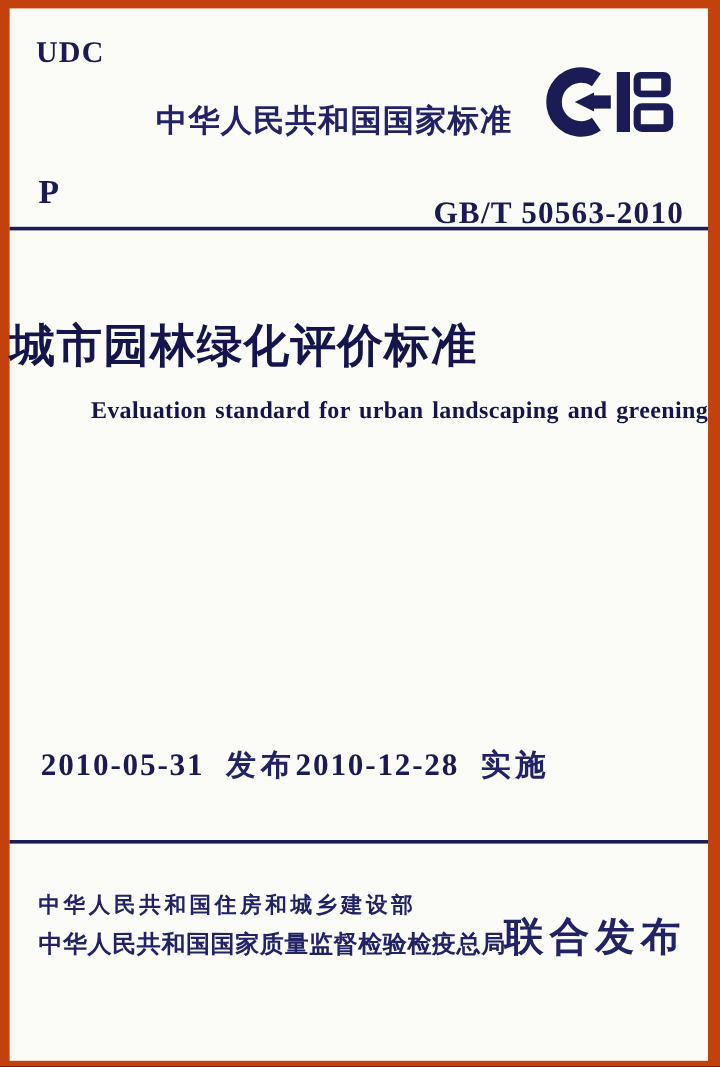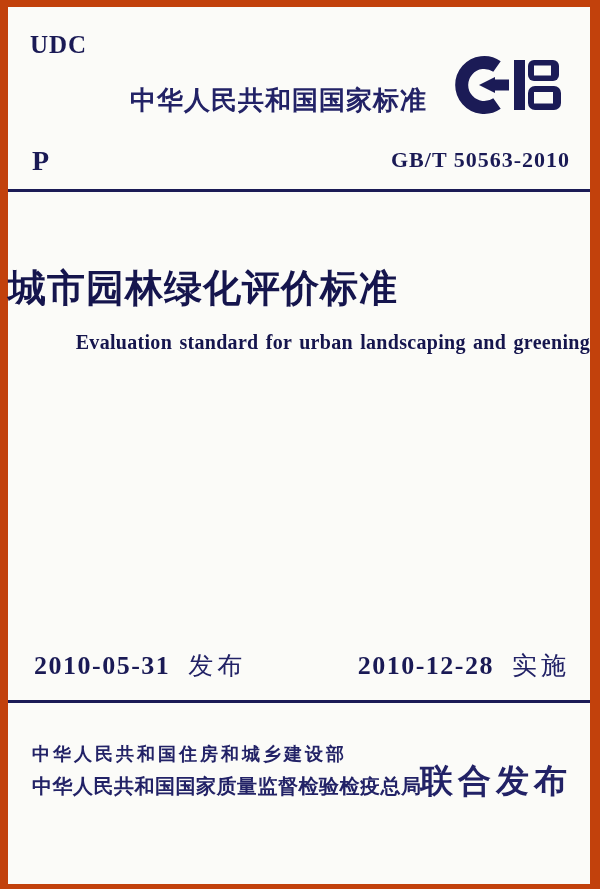--- a/index.html
+++ b/index.html
@@ -50,24 +50,24 @@
   .p-mark {
     position: absolute;
     left: 24px; top: 138px;
     font-family: "Liberation Serif", serif;
     font-weight: bold;
     font-size: 28px;
     color: #1a1a55;
   }
   .std-number {
     position: absolute;
-    right: 20px; top: 140px;
-    font-family: "Liberation Serif", serif;
-    font-weight: bold;
-    font-size: 22px;
+    right: 20px; top: 156px;
+    font-family: "Liberation Serif", serif;
+    font-weight: bold;
+    font-size: 26px;
     letter-spacing: 1px;
     color: #1a1a55;
     white-space: nowrap;
   }
   .rule { position: absolute; left: 0; right: 0; background: #1b1b56; }
   .rule-1 { top: 182px; height: 3px; }
   .rule-2 { top: 693px; height: 3px; }
   .title-zh {
     position: absolute;
     top: 256px; left: 0; right: 0;
@@ -86,36 +86,35 @@
     font-family: "Liberation Serif", serif;
     font-weight: bold;
     font-size: 20px;
     letter-spacing: 0.3px;
     word-spacing: 2px;
     color: #15154d;
     white-space: nowrap;
   }
   .dates-row {
     position: absolute;
-    top: 642px; left: 26px; right: 20px;
+    top: 614px; left: 26px; right: 20px;
     display: flex;
-    justify-content: space-between;
     align-items: baseline;
   }
   .date-group { display: flex; align-items: baseline; white-space: nowrap; }
   .date-num {
     font-family: "Liberation Serif", serif;
     font-weight: bold;
     font-size: 26px;
     letter-spacing: 1.5px;
     color: #1a1a55;
   }
   .date-label {
     font-family: "Liberation Sans", sans-serif;
-    font-weight: normal;
+    font-weight: bold;
     font-size: 25px;
     letter-spacing: 4px;
     margin-left: 18px;
     color: #222266;
   }
   .publishers {
     position: absolute;
     left: 24px; top: 735px;
     width: 430px;
     color: #222266;

